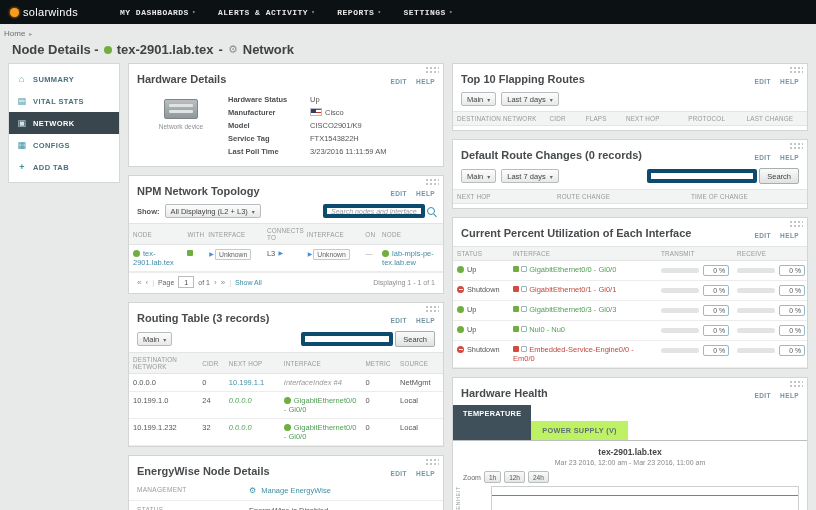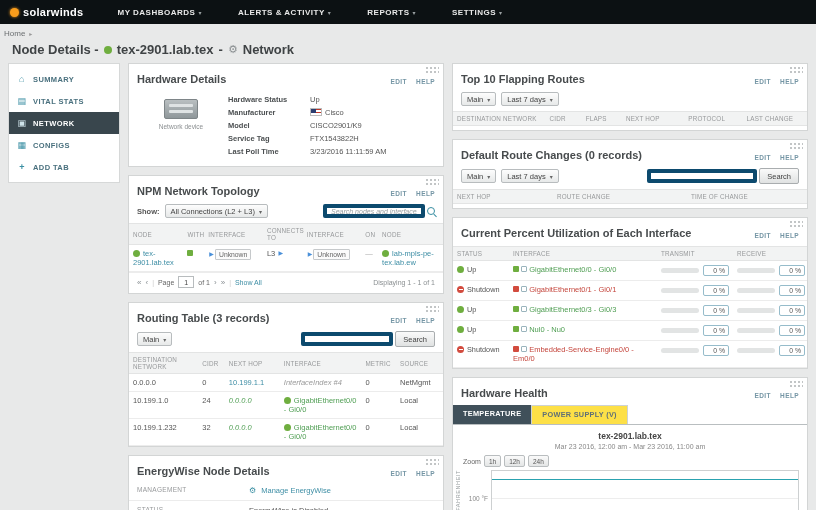--- a/index.html
+++ b/index.html
@@ -4,22 +4,22 @@
 <style>
   * { margin:0; padding:0; box-sizing:border-box; }
   html,body { background:#cfd1d1; }
   .page { width:816px; height:510px; overflow:hidden; position:relative; background:#e8e9e9;
           font-family:"Liberation Sans","DejaVu Sans",sans-serif; color:#555; }
 
   
   .navbar { height:24px; background:#0c1113; display:flex; align-items:center; padding:0 10px; gap:18px; }
   .logo { display:flex; align-items:center; gap:4px; cursor:pointer; }
   .logo-sun { width:9px; height:9px; border-radius:50%; background:#f99d1c; box-shadow:0 0 3px #f99d1c; }
-  .logo-text { color:#fff; font-size:11px; font-weight:bold; letter-spacing:.3px;text-align:right; }
-  .nav-items { display:flex; gap:36px; margin-left:16px; }
+  .logo-text { color:#fff; font-size:11px; font-weight:normal; letter-spacing:.3px;text-align:right; }
+  .nav-items { display:flex; gap:22px; margin-left:24px;font-family:Liberation Mono, monospace; }
   .nav-item { color:#e8e8e8; font-size:8px; font-weight:bold; letter-spacing:.5px; cursor:pointer; display:flex; align-items:center; gap:3px; }
   .nav-item .caret { color:#9aa0a2; font-size:6px; }
 
   
   .breadcrumb-row { padding:5px 4px 1px; font-size:8px; color:#6b6f71; display:flex; gap:4px; align-items:center; }
   .crumb { cursor:pointer; }
   .crumb-arrow { color:#999; font-size:6px; }
   .title-row { padding:3px 12px 6px; font-size:13px; font-weight:bold; color:#3f4345; display:flex; align-items:center; gap:5px; }
   .status-dot { width:8px; height:8px; border-radius:50%; background:#6fae3f; display:inline-block; }
   .view-gear { color:#8a8f91; font-size:11px; font-weight:normal; }
@@ -113,21 +113,21 @@
   .valbox { display:inline-block; min-width:26px; padding:1px 3px; border:1px solid #96bccb; border-radius:2px;
             font-size:6.8px; color:#555; text-align:right; background:#fff; margin-left:4px; vertical-align:middle; }
   .if-up { color:#4f9e53; text-decoration:none; cursor:pointer; }
   .if-down { color:#c5473e; text-decoration:none; cursor:pointer; }
   .status-txt { font-size:7.3px; color:#555; }
 
   
   .hh-tabs { display:flex; border-bottom:1px solid #b9bec0; margin-top:2px; }
   .hh-tab { padding:4px 10px 5px; font-size:7.3px; font-weight:bold; letter-spacing:.3px; cursor:pointer; }
   .hh-tab.active { background:#40505a; color:#fff; }
-  .hh-tab.inactive { background:#fde047; color:#5f6f76; border:1px solid #cdd2d4; border-bottom:none; }
+  .hh-tab.inactive { background:#bef264; color:#5f6f76; border:1px solid #cdd2d4; border-bottom:none;margin-top:16px; }
   .hh-node { text-align:center; font-weight:bold; font-size:8.5px; color:#444; margin-top:6px; }
   .hh-date { text-align:center; font-size:7px; color:#888; margin-top:2px; }
   .hh-zoomrow { display:flex; align-items:center; gap:3px; margin:5px 0 2px 10px; font-size:7px; color:#666; }
   .zoom-btn { border:1px solid #b9bdbf; background:linear-gradient(#fafafa,#e4e6e6); padding:0 4px; height:12px;
               line-height:12px; font-size:6.5px; color:#555; border-radius:2px; cursor:pointer; }
   .hh-chart { display:flex; margin:3px 8px 8px 2px; }
   .hh-ylab { writing-mode:vertical-rl; transform:rotate(180deg); font-size:5.5px; color:#9aa0a2; letter-spacing:.6px;
              text-align:center; width:10px; }
   .hh-ticks { width:26px; position:relative; }
   .hh-tick { position:absolute; top:38%; right:3px; font-size:6.5px; color:#888; transform:translateY(-50%); white-space:nowrap; }
@@ -254,21 +254,21 @@
         <div class="card-head">
           <span class="card-title">NPM Network Topology</span>
           <span class="head-links">
             <a class="hl">EDIT</a>
             <a class="hl">HELP</a>
           </span>
         </div>
         <div class="toolbar">
           <span class="tp-show-label">Show:</span>
           <div class="select-box">
-            <span>All Connections (L2 + L3)</span>
+            <span>All Displaying (L2 + L3)</span>
             <span class="caret">▾</span>
           </div>
           <div class="search-wrap">
             <input class="search" style="width: 102px;" placeholder="Search nodes and interfaces">
             <span class="mag"></span>
           </div>
         </div>
         <table>
           <colgroup>
               <col style="width:52px">

